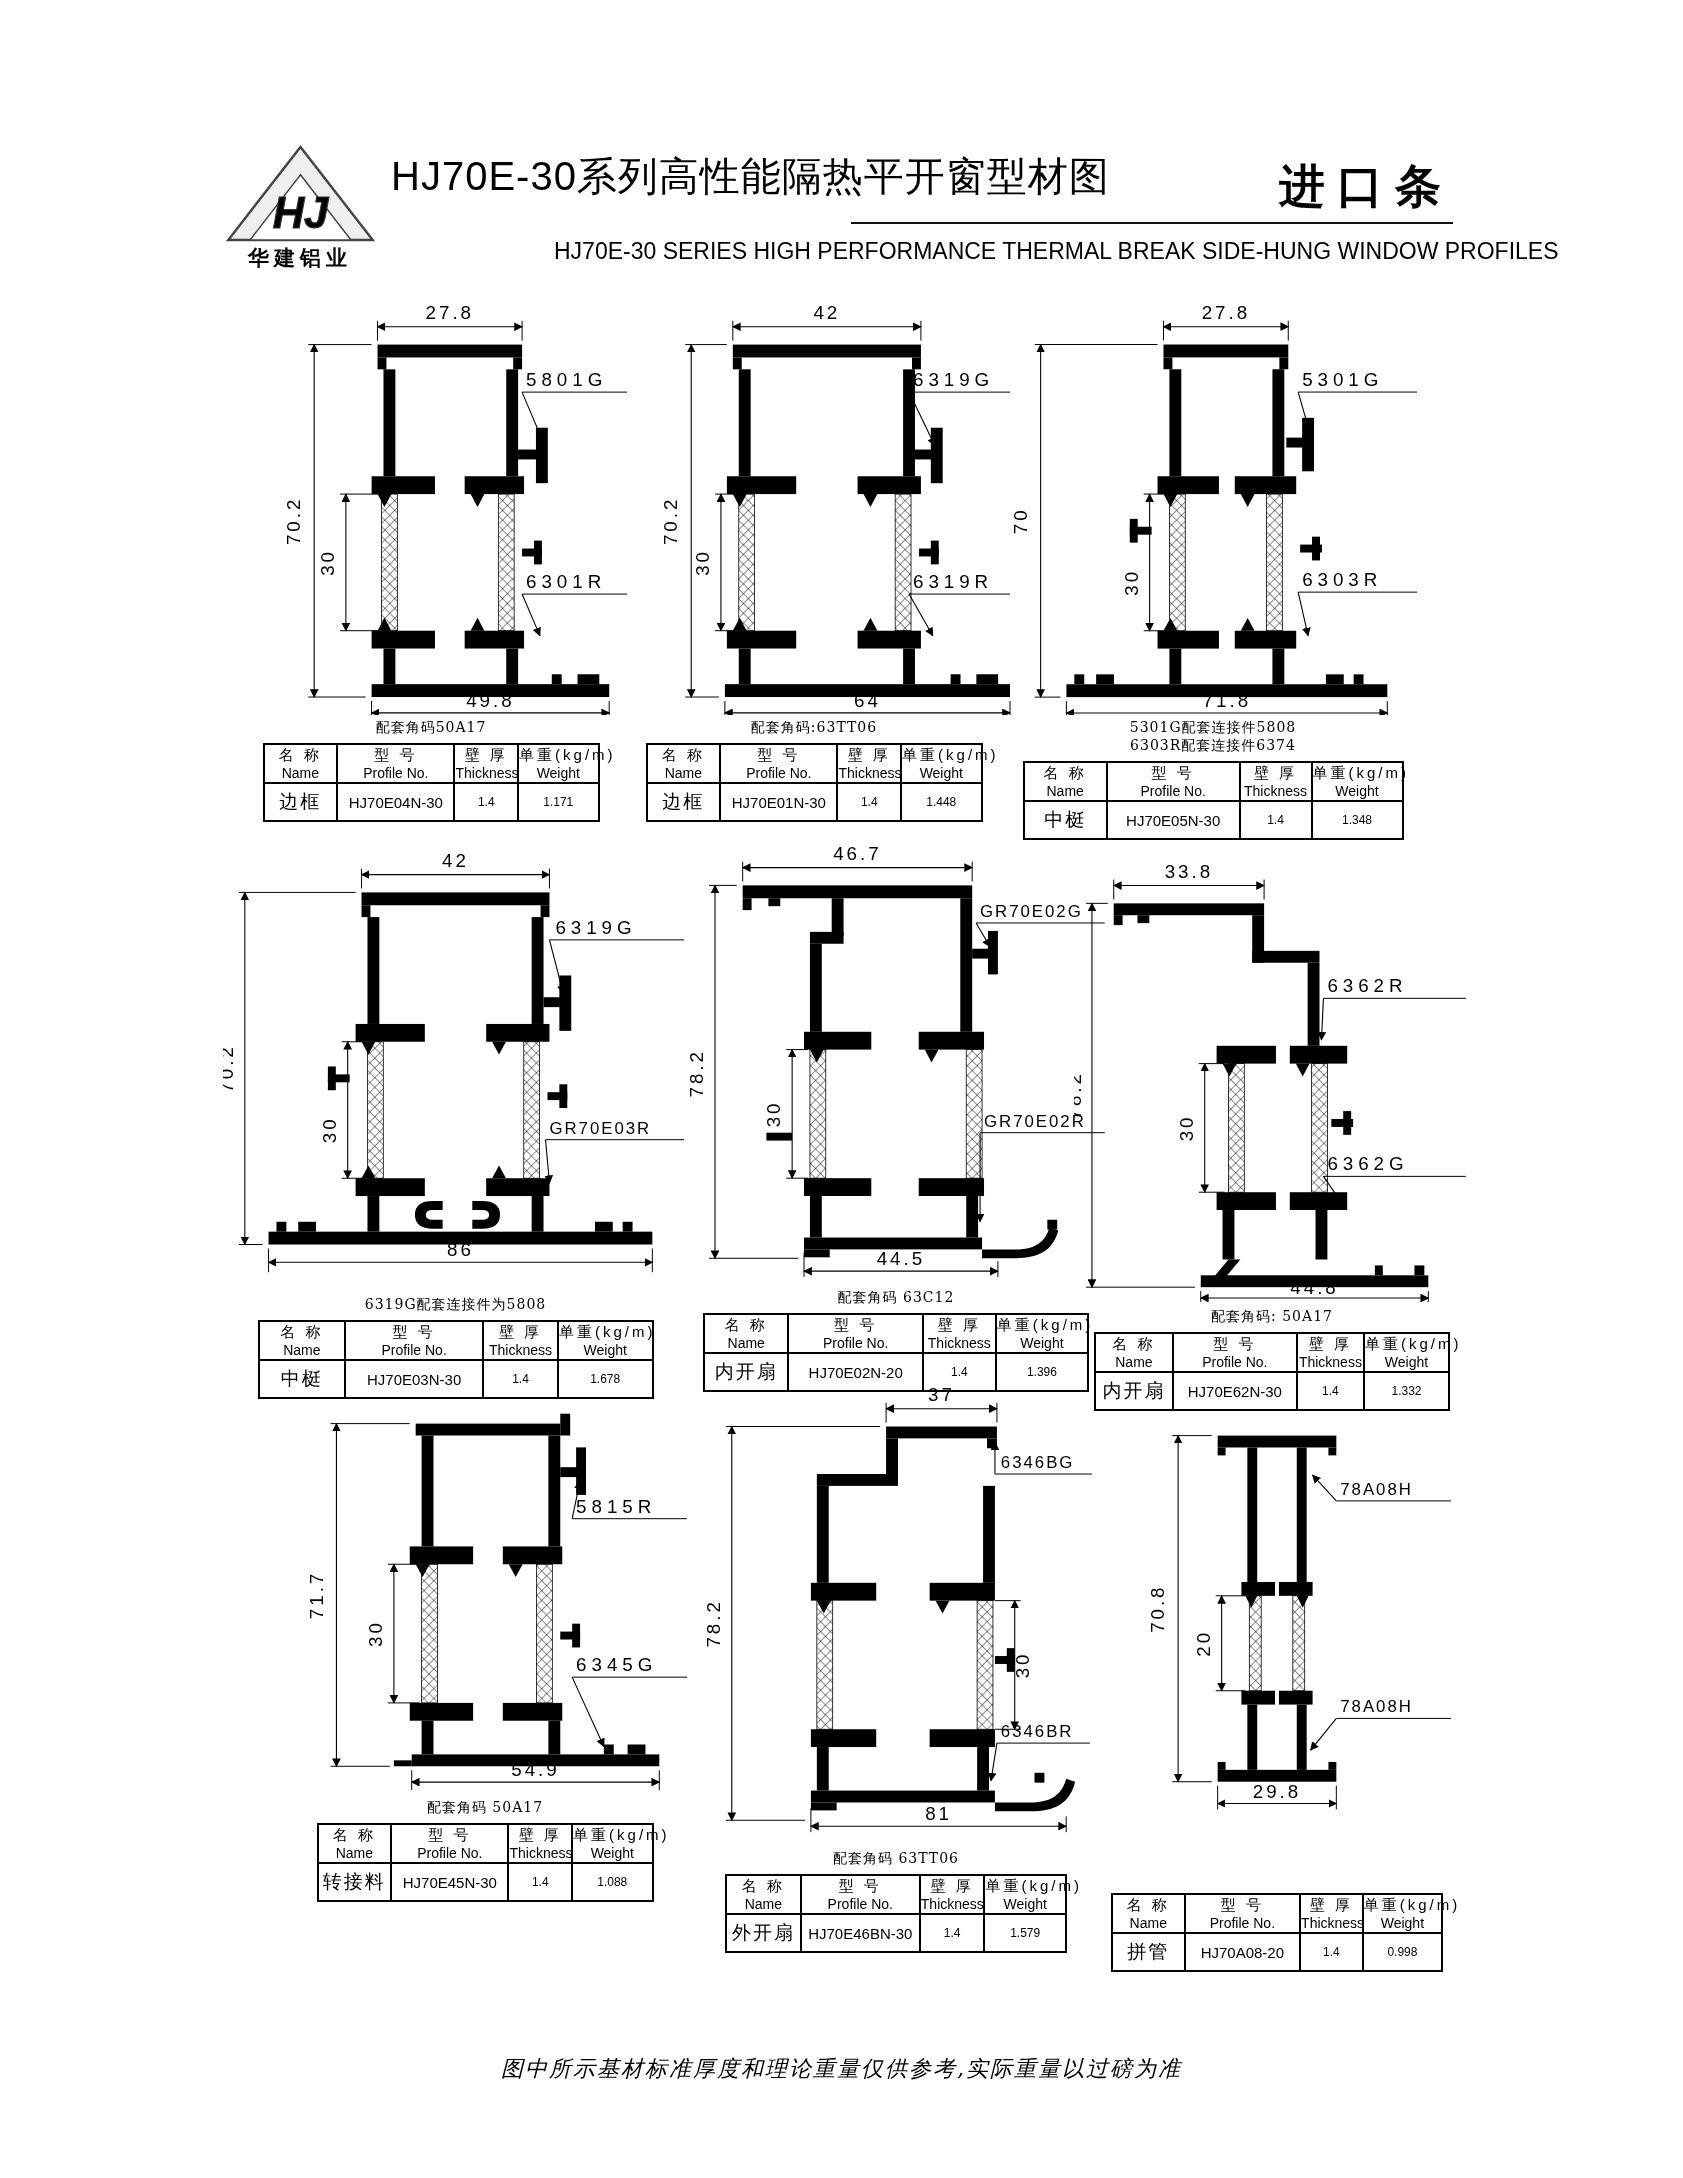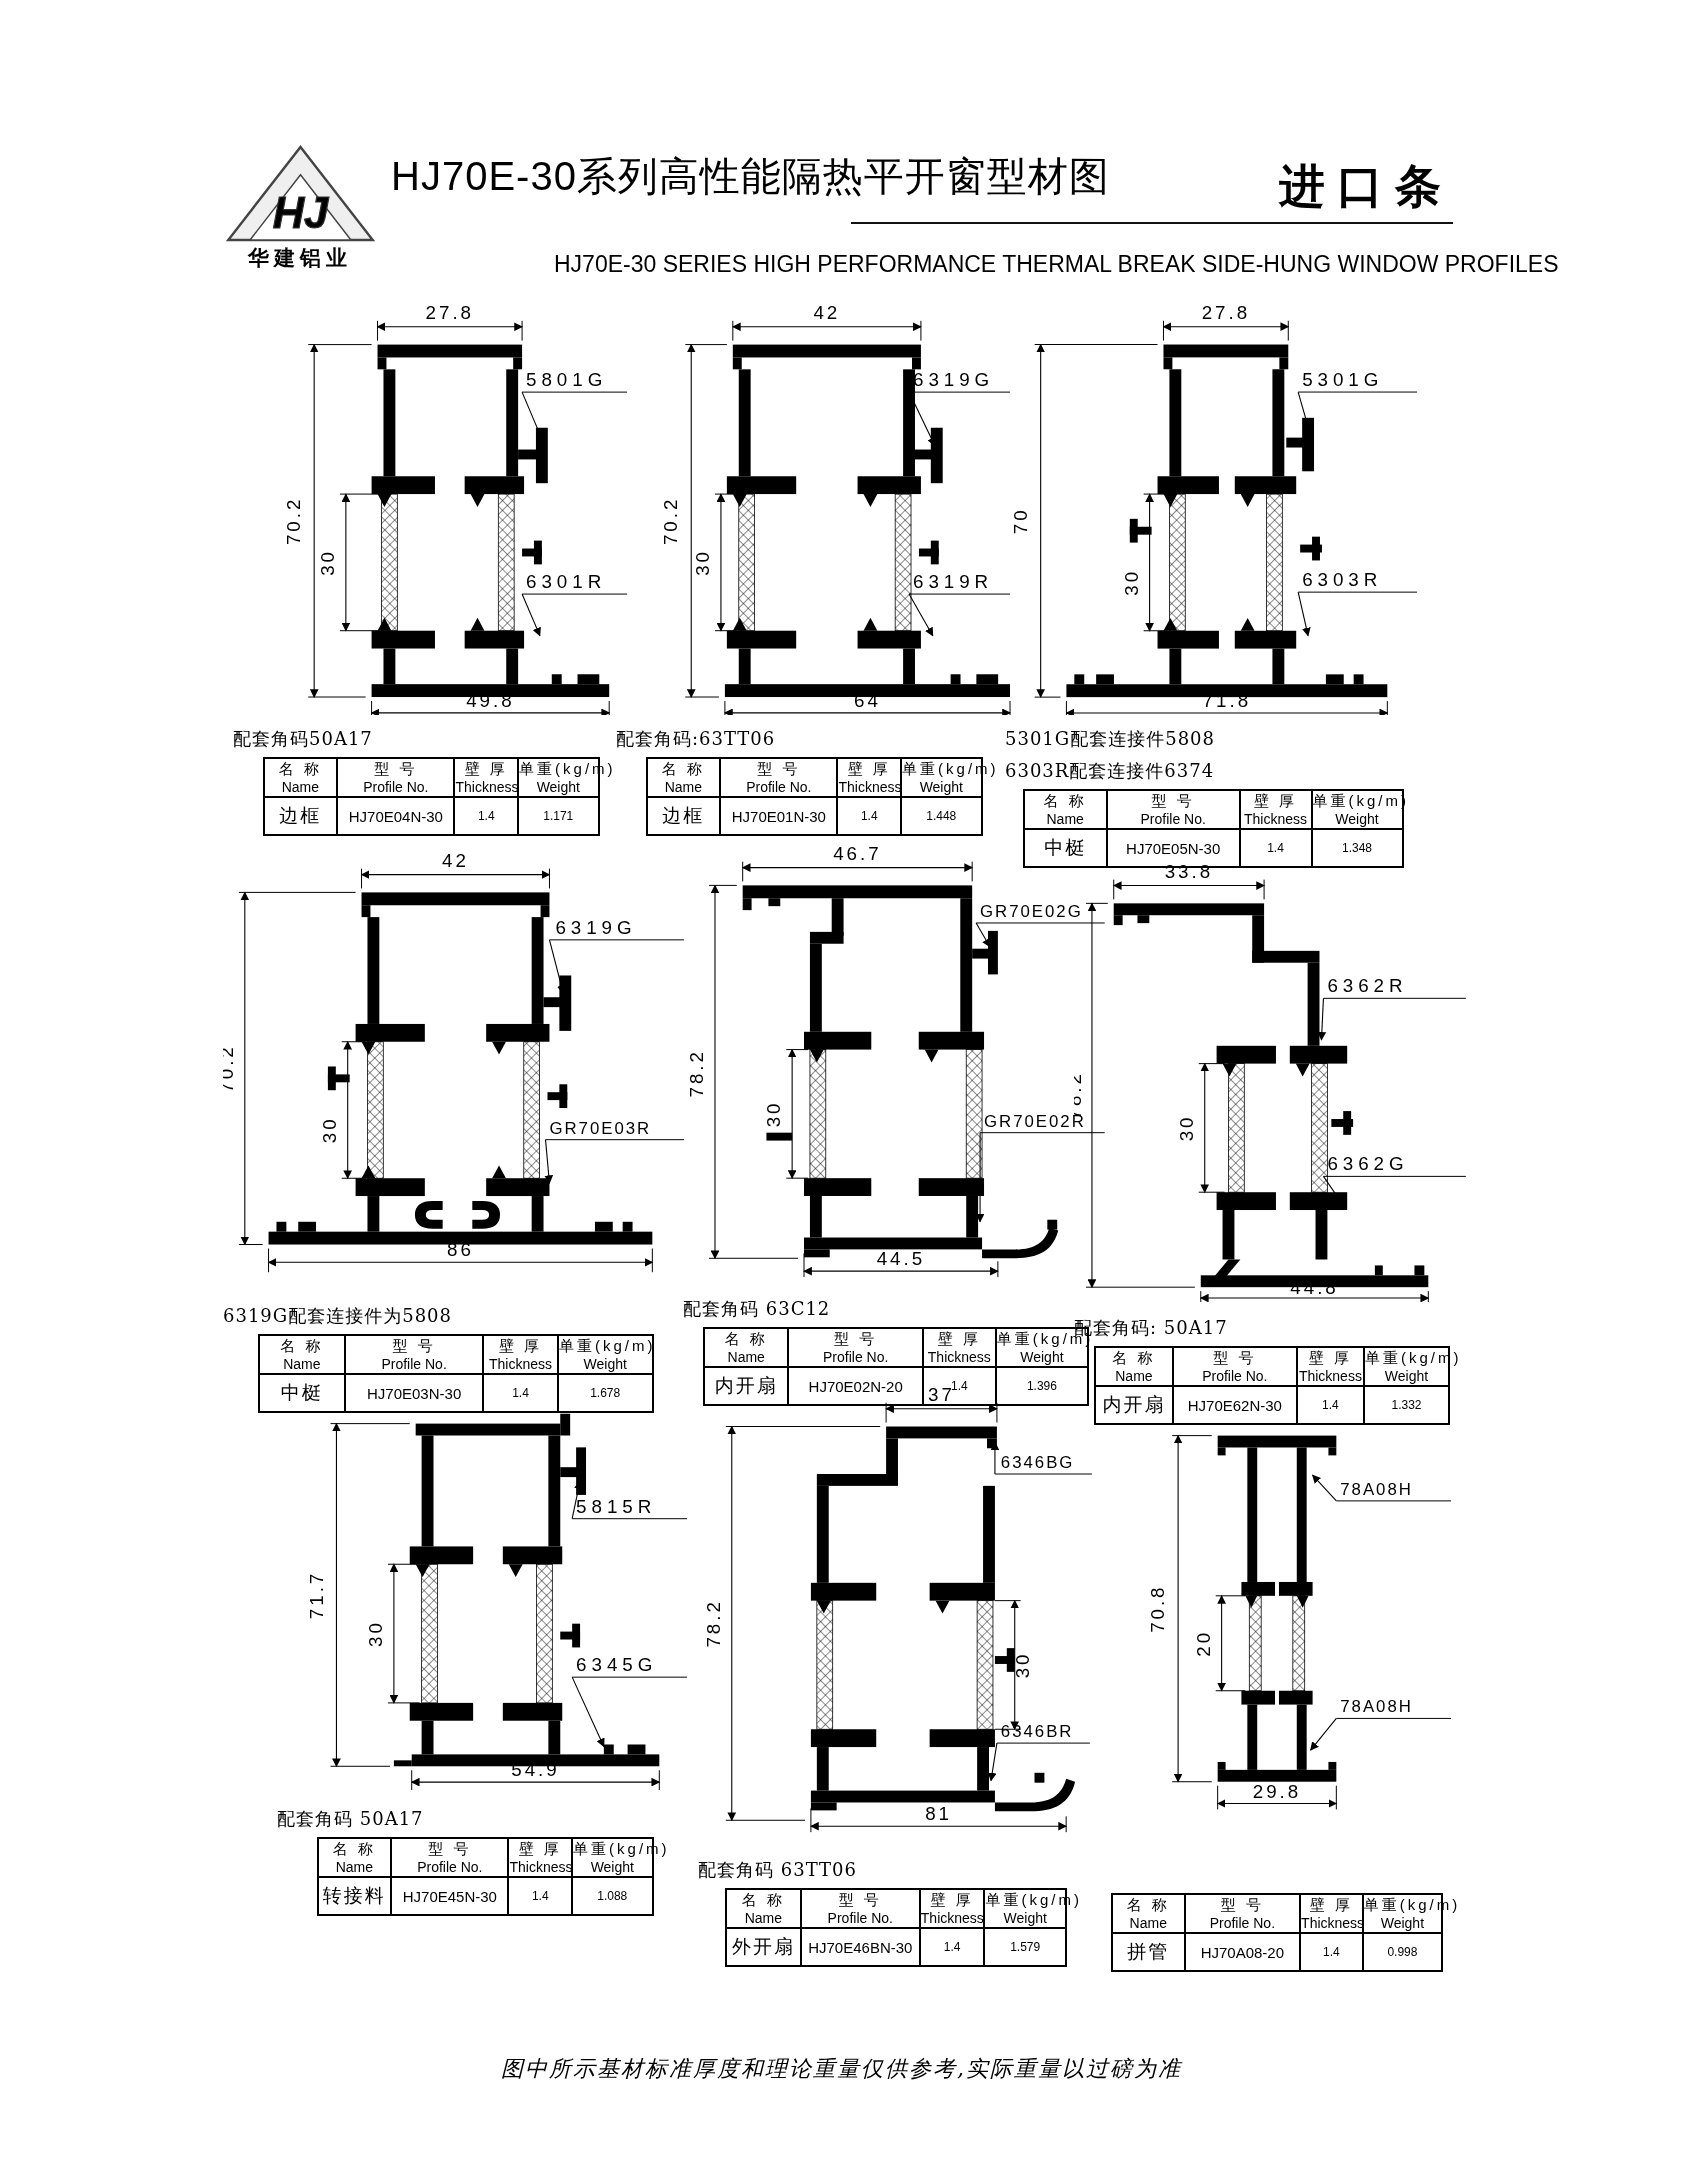--- a/index.html
+++ b/index.html
@@ -4,21 +4,21 @@
 <style>
 body{margin:0;background:#fff}
 .page{position:relative;width:1683px;height:2178px;background:#fff;font-family:"Liberation Sans",sans-serif;color:#000;overflow:hidden}
 .abs{position:absolute}
 .title{font-size:40px;font-weight:normal;letter-spacing:1px;white-space:nowrap}
 .stamp{font-family:"DejaVu Serif",serif;font-size:46px;font-weight:bold;letter-spacing:12px;white-space:nowrap}
 .stamp-line{height:2px;background:#111}
 .subtitle{font-size:23px;white-space:nowrap;text-align:center}
 .logo-text{font-size:21px;font-weight:bold;letter-spacing:5px;text-align:center}
 .cell{position:absolute}
-.caption{font-family:"DejaVu Serif",serif;font-size:18px;text-align:left;letter-spacing:1px;margin-top:8px}
+.caption{font-family:"DejaVu Serif",serif;font-size:14px;text-align:center;letter-spacing:1px;margin-top:0}
 .spec{border-collapse:collapse;table-layout:fixed;margin:6px auto 0}
 .spec th,.spec td{border:2px solid #000;text-align:center;vertical-align:middle;padding:1px 0}
 .spec th{font-weight:normal}
 .spec .cn{display:block;font-size:15px;letter-spacing:3px;white-space:nowrap}
 .spec .en{display:block;font-size:14px;letter-spacing:0}
 .spec td{font-size:12px;height:34px}
 .spec td.model{font-size:15px;letter-spacing:0}
 .spec td.cnv{font-size:19px;letter-spacing:2px}
 .footer{width:100%;text-align:center;font-family:"DejaVu Serif",serif;font-style:italic;font-size:22px;letter-spacing:2px}
 svg .dim{stroke:#000;stroke-width:1.1}
@@ -49,21 +49,21 @@
 
 <svg class="abs" style="left:226px;top:145px" width="149" height="97" viewBox="0 0 150 98">
 <polygon points="75,2 148,96 2,96" fill="#efefef" stroke="#444" stroke-width="2.5"></polygon>
 <polygon points="75,30 126,96 24,96" fill="#fff" stroke="#444" stroke-width="1.5"></polygon>
 <text x="75" y="84" text-anchor="middle" font-size="44" font-style="italic" font-weight="bold" fill="#bbb" stroke="#333" stroke-width="1.2">HJ</text>
 </svg>
 <div class="abs logo-text" style="left:216px;top:244px;width:168px">华建铝业</div>
 <div class="abs title" style="left:391px;top:149px">HJ70E-30系列高性能隔热平开窗型材图</div>
 <div class="abs stamp" style="left:1279px;top:156px">进口条</div>
 <div class="abs stamp-line" style="left:851px;top:222px;width:602px"></div>
-<div class="abs subtitle" style="left:554px;top:251px;width:931px">HJ70E-30  SERIES HIGH PERFORMANCE THERMAL BREAK SIDE-HUNG  WINDOW  PROFILES</div>
+<div class="abs subtitle" style="left:554px;top:238px;width:931px">HJ70E-30  SERIES HIGH PERFORMANCE THERMAL BREAK SIDE-HUNG  WINDOW  PROFILES</div>
 
 <div class="cell" style="left:233px;top:289px;width:396px">
 <svg width="396" height="426" viewBox="0 0 400 430">
 <g class="blk">
 <rect x="146" y="56" width="146" height="13"></rect>
           <rect x="146" y="69" width="9" height="12"></rect>
           <rect x="283" y="69" width="9" height="12"></rect>
 <rect x="152" y="81" width="12" height="108"></rect>
           <rect x="276" y="81" width="12" height="108"></rect>
 <rect x="288" y="162" width="20" height="10"></rect>

